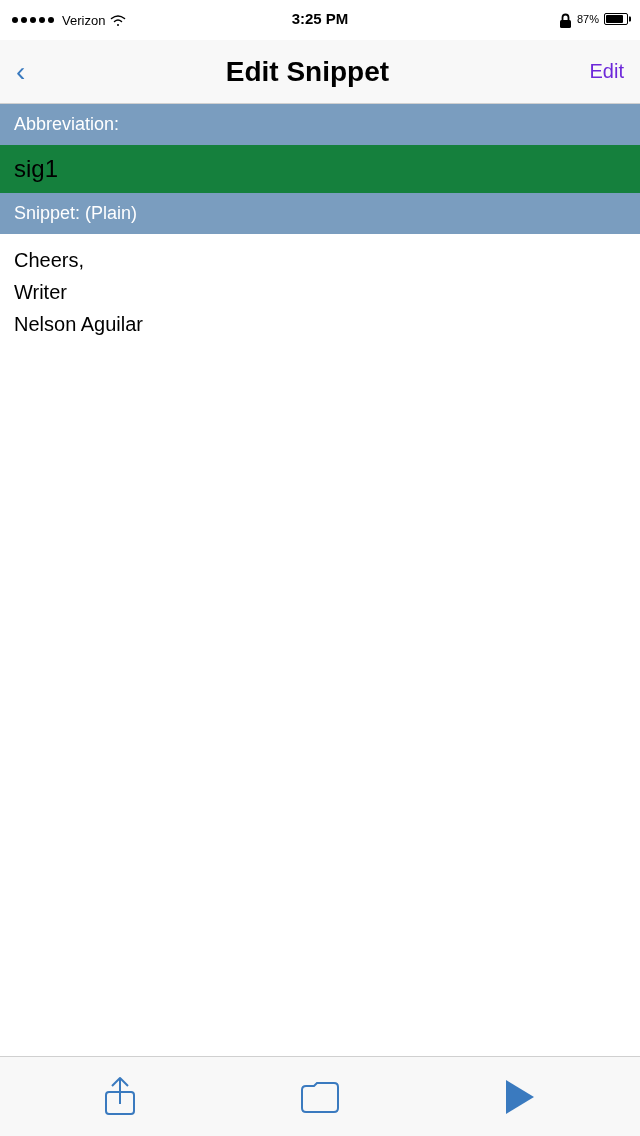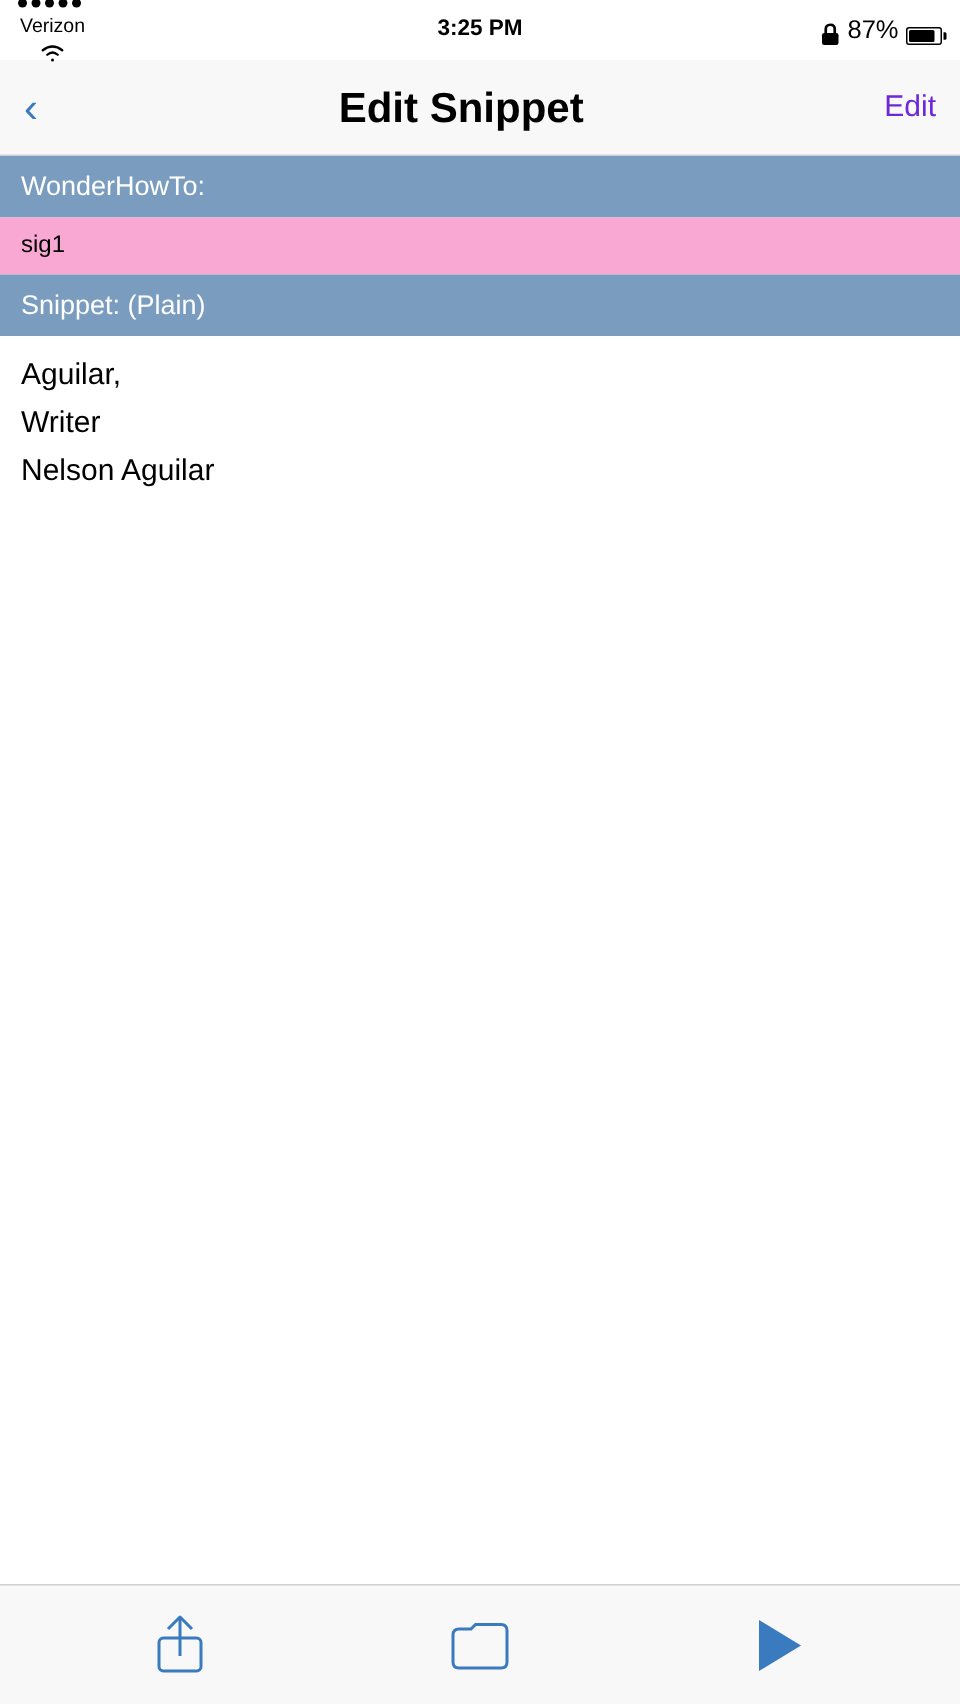--- a/index.html
+++ b/index.html
@@ -22,21 +22,20 @@
       justify-content: space-between;
       padding: 0 12px;
       font-size: 14px;
       font-weight: 400;
     }
 
     .status-left {
       display: flex;
       align-items: center;
       gap: 4px;
-      flex-direction: column;
     }
 
     .status-dots {
       display: flex;
       gap: 3px;
       margin-right: 4px;
     }
 
     .status-dot {
       width: 6px;
@@ -54,23 +53,23 @@
       font-size: 15px;
       font-weight: 600;
       position: absolute;
       left: 50%;
       transform: translateX(-50%);
       top: 10px;
     }
 
     .status-right {
       display: flex;
-      align-items: flex-end;
+      align-items: flex-start;
       gap: 5px;
-      font-size: 17px;
+      font-size: 11px;
     }
 
     .battery-container {
       display: flex;
       align-items: center;
       gap: 3px;
     }
 
     .battery-box {
       width: 24px;
@@ -139,23 +138,23 @@
       background: #7a9dbf;
       padding: 10px 14px;
       color: #fff;
       font-size: 18px;
       font-weight: 400;
     }
 
     
     .content-value {
       padding: 10px 14px;
-      font-size: 16px;
+      font-size: 24px;
       color: #000;
-      background: #f9a8d4;
+      background: #15803d;
     }
 
     .content-text {
       padding: 10px 14px;
       font-size: 20px;
       color: #000;
       background: #fff;
       line-height: 1.6;
     }
 
@@ -223,26 +222,26 @@
 </div>
 
 <div class="nav-bar">
   <div class="nav-back">‹</div>
   <div class="nav-title">Edit Snippet</div>
   <div class="nav-edit">Edit</div>
 </div>
 
 <div class="main-content">
 
-  <div class="section-header">WonderHowTo:</div>
+  <div class="section-header">Abbreviation:</div>
   <div class="content-value">sig1</div>
 
   <div class="section-header">Snippet: (Plain)</div>
   <div class="content-text">
-    <div>Aguilar,</div>
+    <div>Cheers,</div>
     <div>Writer</div>
     <div>Nelson Aguilar</div>
   </div>
 
 </div>
 
 <div class="bottom-toolbar">
 
   <div class="toolbar-btn">
     <svg width="36" height="42" viewBox="0 0 36 42">

